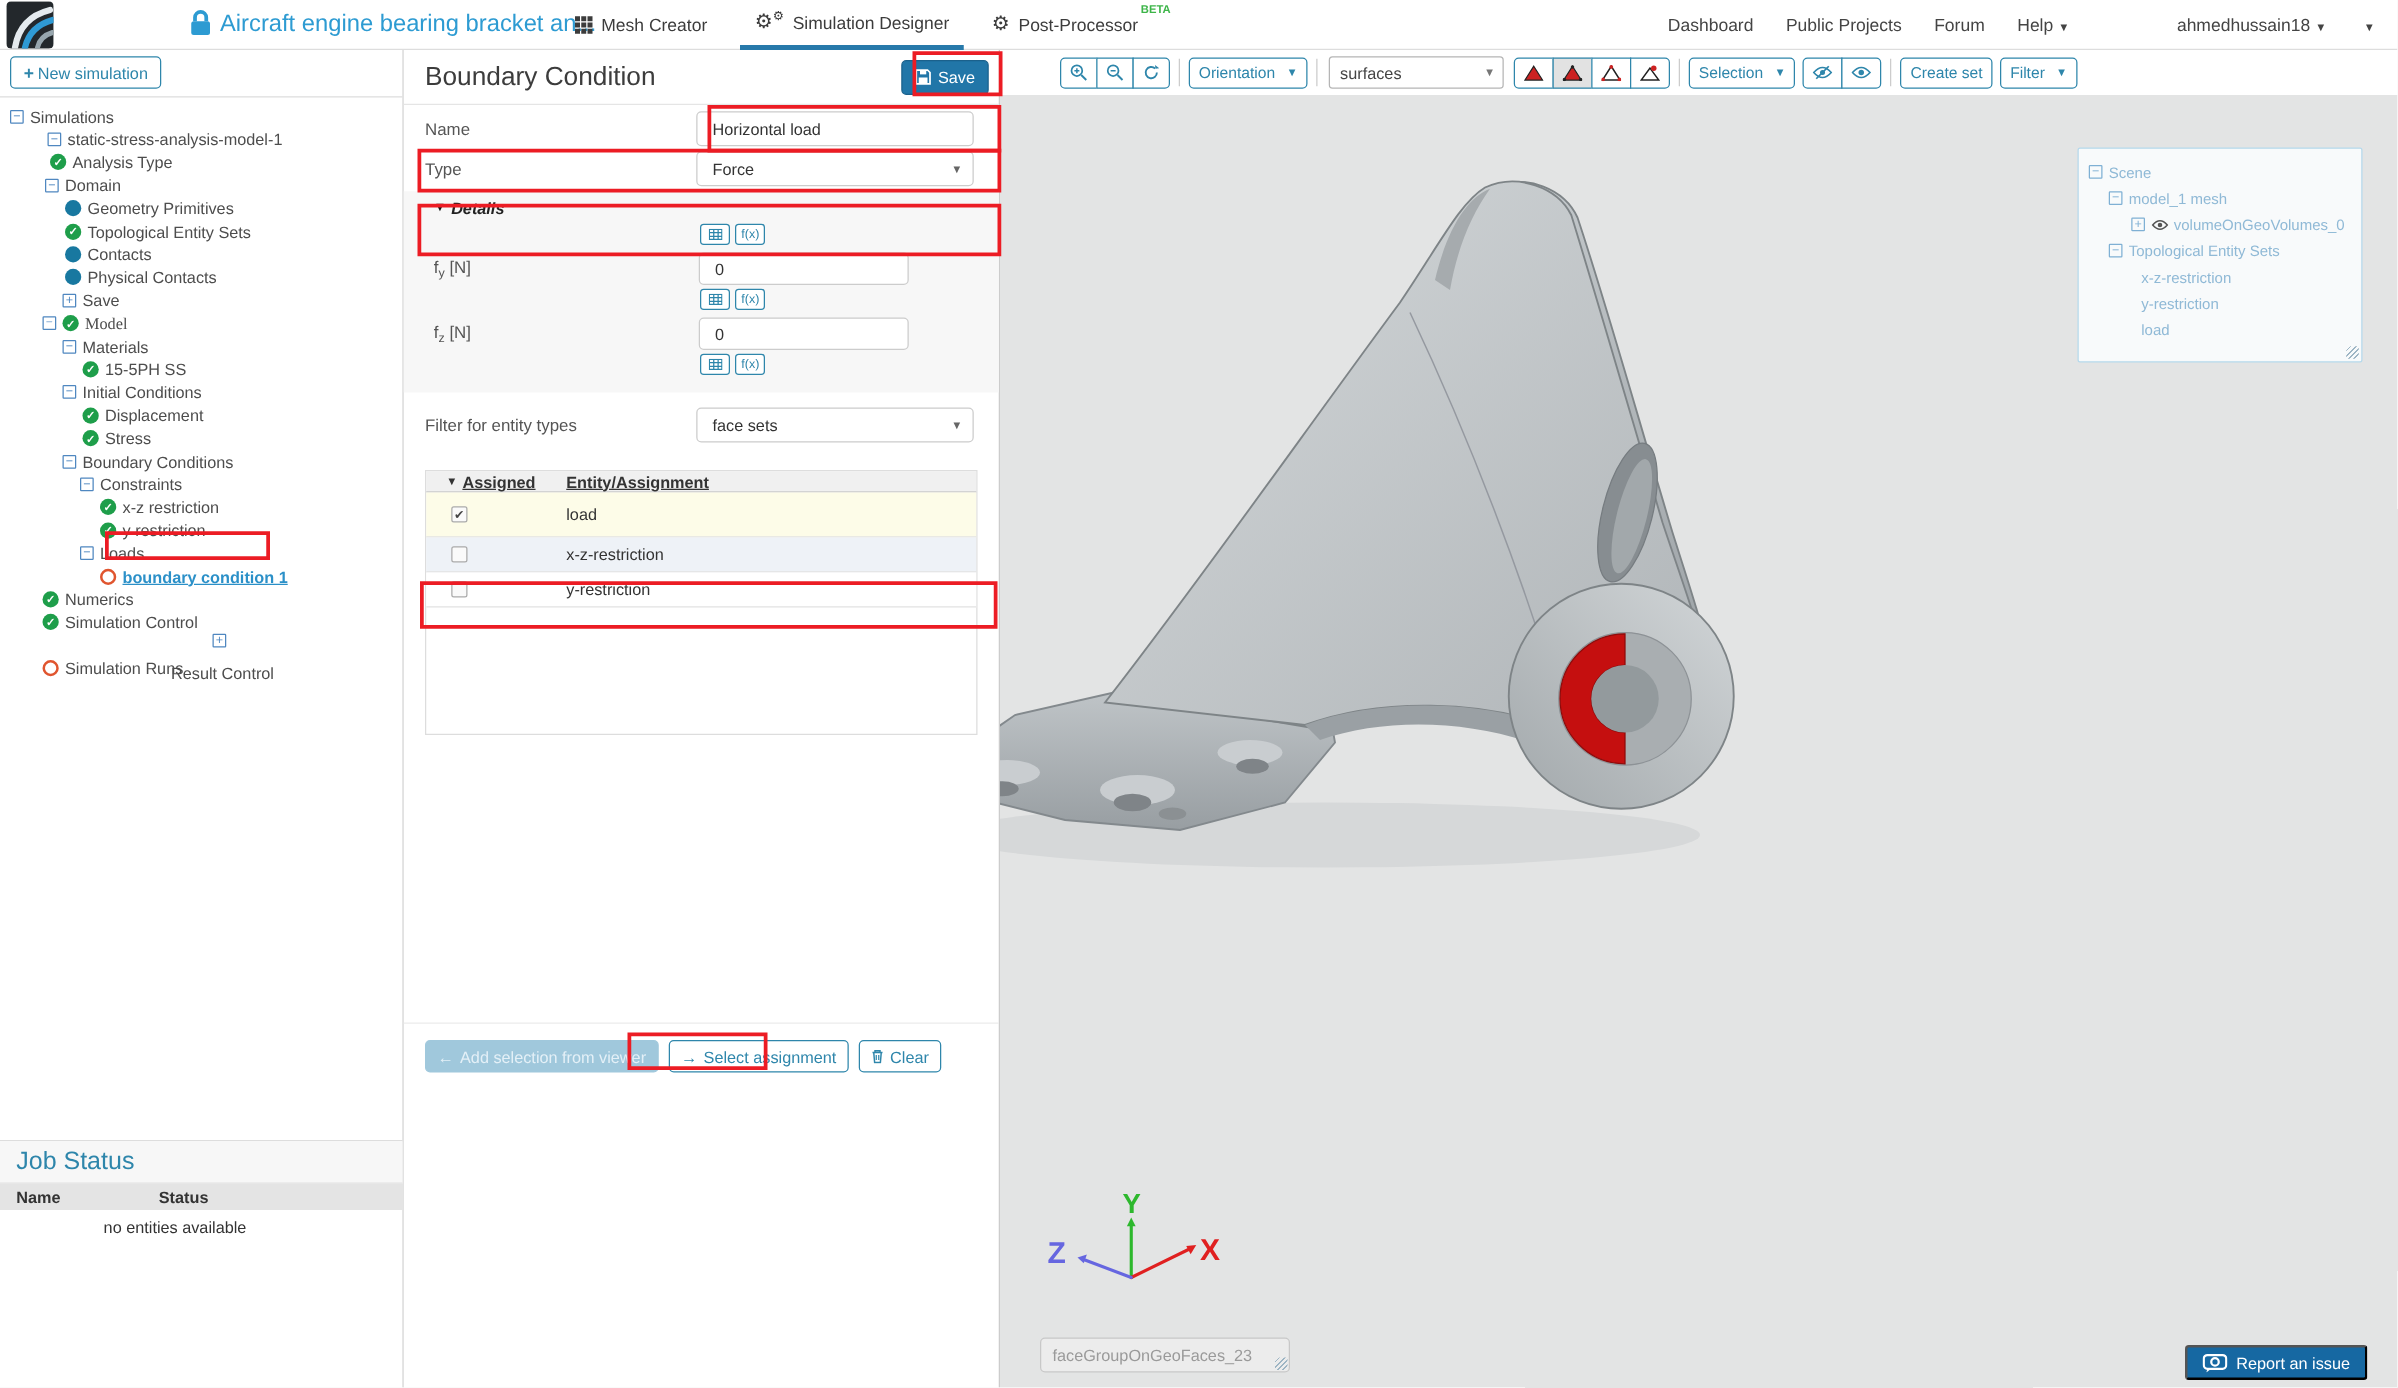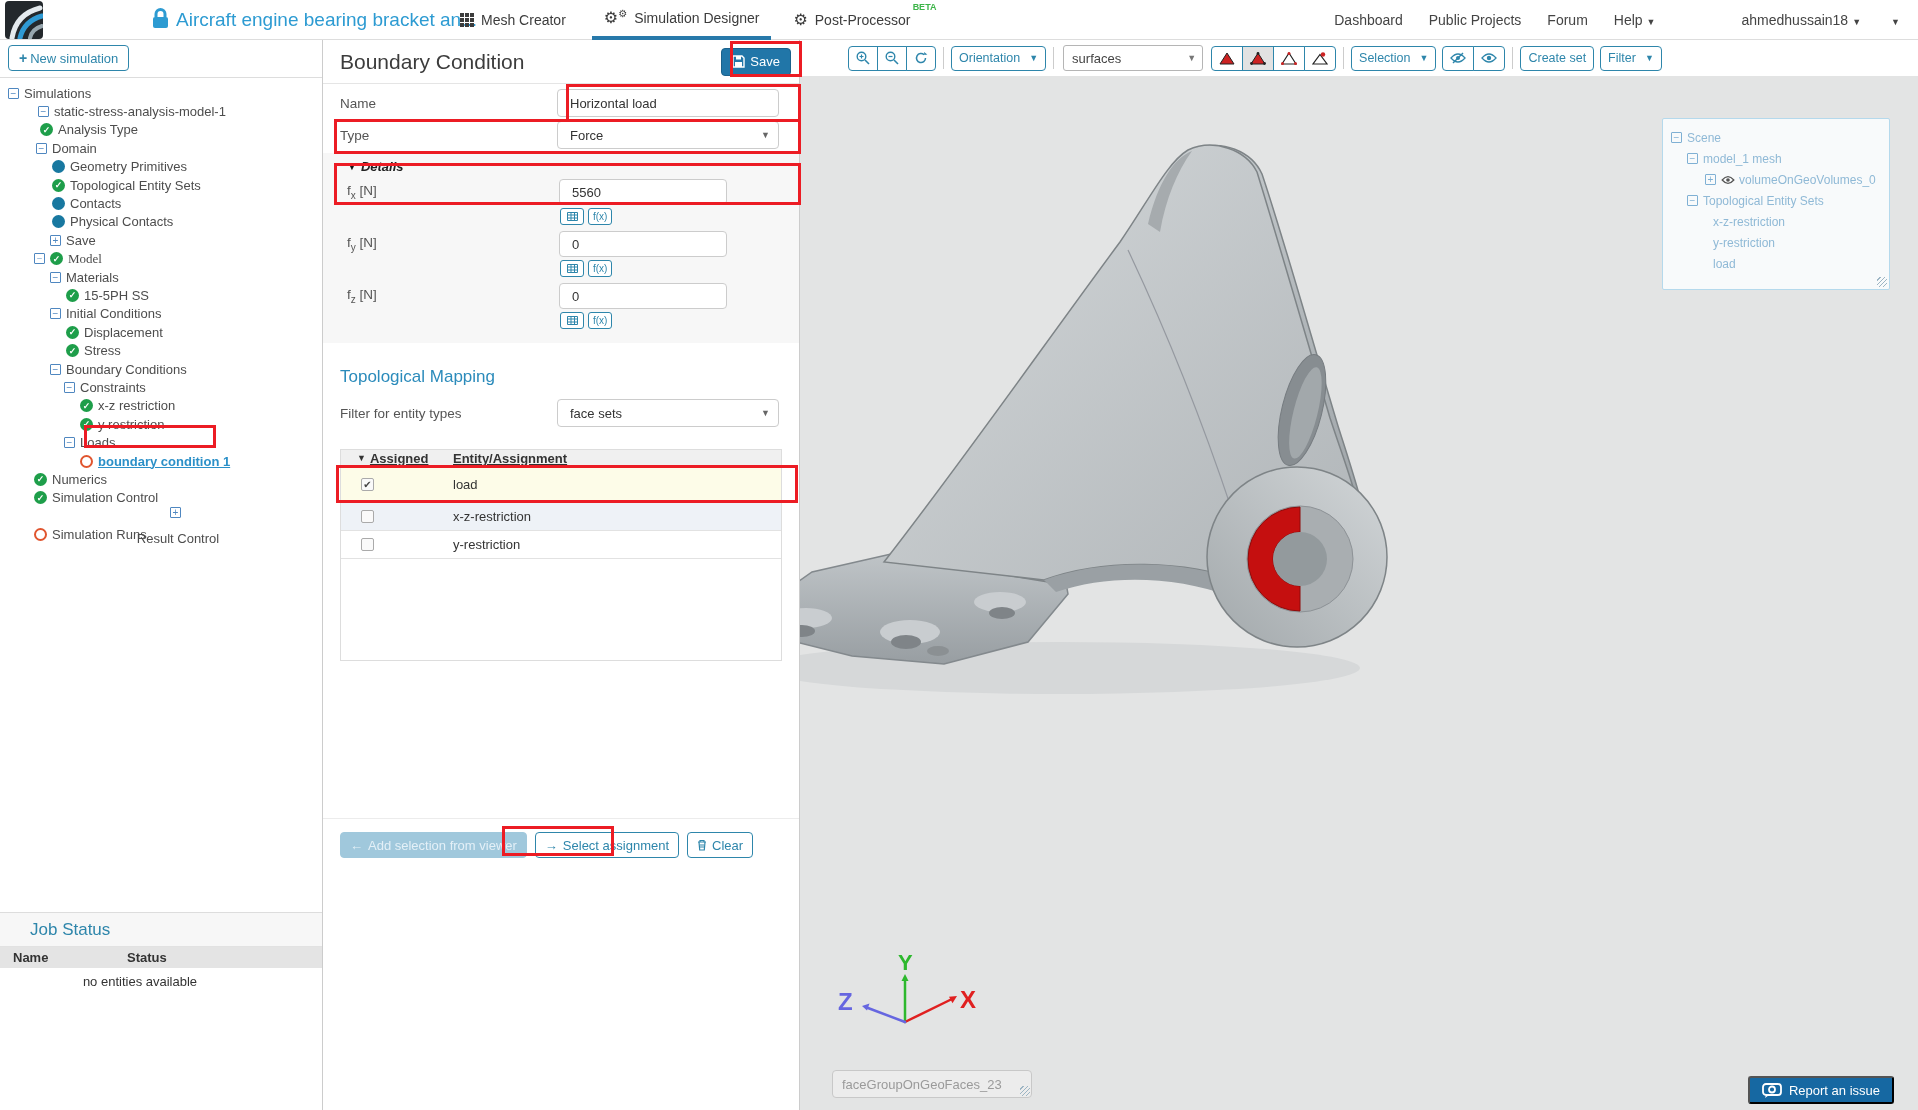--- a/index.html
+++ b/index.html
@@ -35,21 +35,21 @@
   .expander.exp-plus::before { content:"+"; }
   .expander.exp-none { border:none; width:0; margin-right:0; }
   .tstatus { width:13px; height:13px; border-radius:50%; margin-right:5px; flex:none; display:flex; align-items:center; justify-content:center; }
   .tstatus.ic-check { background:#1e9e4a; color:#fff; font-size:9px; font-weight:bold; }
   .tstatus.ic-check::before { content:"✓"; }
   .tstatus.ic-dot { background:#1878a0; }
   .tstatus.ic-circle { border:2px solid #e0552f; background:#fff; }
   .tstatus.ic-none { width:0; margin-right:0; }
   .trow.hl .tlabel { color:#2b90c8; font-weight:bold; text-decoration:underline; }
   .job-status { position:absolute; left:0; right:0; top:872px; border-top:1px solid #ddd; }
-  .js-titlebar { height:34px; background:#f7f7f7; border-bottom:1px solid #e2e2e2; display:flex; align-items:center; padding-left:30px; color:#2e86ab; font-size:17px; }
+  .js-titlebar { height:34px; background:#f7f7f7; border-bottom:1px solid #e2e2e2; display:flex; align-items:center; padding-left:13px; color:#2e86ab; font-size:20px; }
   .js-header { height:21px; background:#e4e4e4; display:flex; align-items:center; font-size:13px; font-weight:bold; color:#333; }
   .js-header .c1 { padding-left:13px; width:127px; }
   .js-empty { margin-top:6px; width:280px; text-align:center; font-size:13px; color:#333; }
 
   
   .panel { position:absolute; top:40px; left:323px; bottom:0; width:477px; background:#fff; border-right:1px solid #ccc; }
   .panel-head { height:44px; display:flex; align-items:center; justify-content:space-between; padding:0 8px 0 17px; border-bottom:1px solid #e5e5e5; }
   .panel-title { font-size:21px; color:#3c3c3c; }
   .save-btn { display:flex; align-items:center; gap:5px; height:28px; padding:0 10px; background:#2176a8; border:1px solid #1b618c; border-radius:4px; color:#fff; font-size:13px; cursor:pointer; }
   .form-row { display:flex; align-items:center; margin:5px 20px 0 17px; }
@@ -378,25 +378,20 @@
   </div>
 
   <div class="details">
     <div class="details-head">
       <span class="tri">▼</span>
       <span>Details</span>
     </div>
     <div>
 
         <div class="drow">
-          <div class="drow-top">
-            <span class="dlabel"><span>f</span><sub>x</sub>&nbsp;<span>[N]</span></span>
-            <div class="dinput">5560</div>
-            <span class="spacer52"></span>
-          </div>
           <div class="drow-btns">
             <button class="mini-btn">
               <svg width="11" height="9" viewBox="0 0 11 9">
                 <path d="M0.5 0.5 h10 v8 h-10 z M0.5 3 h10 M0.5 6 h10 M4 0.5 v8 M7.5 0.5 v8" stroke="#2e86ab" fill="none" stroke-width="1"></path>
               </svg>
             </button>
             <button class="mini-btn fx">f(x)</button>
           </div>
         </div>
 
@@ -427,21 +422,20 @@
               <svg width="11" height="9" viewBox="0 0 11 9">
                 <path d="M0.5 0.5 h10 v8 h-10 z M0.5 3 h10 M0.5 6 h10 M4 0.5 v8 M7.5 0.5 v8" stroke="#2e86ab" fill="none" stroke-width="1"></path>
               </svg>
             </button>
             <button class="mini-btn fx">f(x)</button>
           </div>
         </div>
       </div>
   </div>
 
-  <div class="topo-head">Topological Mapping</div>
 
   <div class="form-row filter-row">
     <span class="flabel">Filter for entity types</span>
     <div class="select-box">
       <span>face sets</span>
       <span class="sel-caret">▼</span>
     </div>
   </div>
 
   <div class="map-table">

